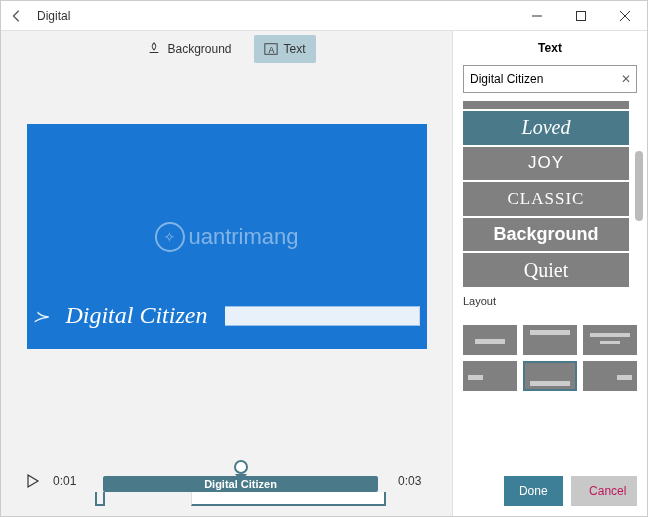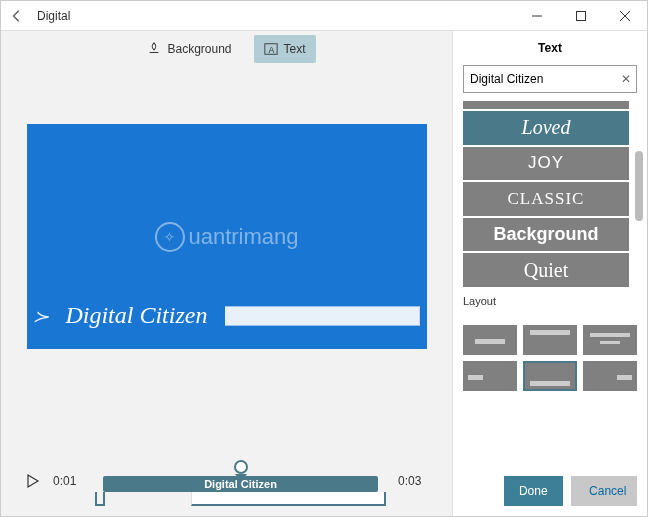--- a/index.html
+++ b/index.html
@@ -52,21 +52,21 @@
 .scrollbar .thumb{position:absolute;left:0;right:0;top:40px;height:70px;background:#bbb;border-radius:4px;}
 .layout-section{padding:8px 10px 0;}
 .layout-label{font-size:11px;color:#333;margin-bottom:18px;}
 .layout-grid{display:grid;grid-template-columns:repeat(3,1fr);gap:6px;}
 .layout-card{height:30px;background:#808080;position:relative;border:2px solid transparent;}
 .layout-card.sel{border-color:#4a7a8a;}
 .layout-card .bar{position:absolute;background:#ccc;height:5px;}
 .footer{margin-top:auto;display:flex;gap:8px;padding:10px;}
 .btn{flex:1;height:30px;border:none;font-size:12px;}
 .btn.primary{background:#3d7f97;color:#fff;margin-left:41px;}
-.btn.secondary{background:#c8c8c8;color:#0369a1;padding-left:8px;}
+.btn.secondary{background:#c8c8c8;color:#be185d;padding-left:8px;}
 </style>
 </head>
 <body>
 
 <div class="titlebar">
   <div class="back">
     <svg width="14" height="14" viewBox="0 0 16 16">
         <path d="M10 2 L4 8 L10 14" stroke="#555" stroke-width="1.5" fill="none"></path>
       </svg>
   </div>

